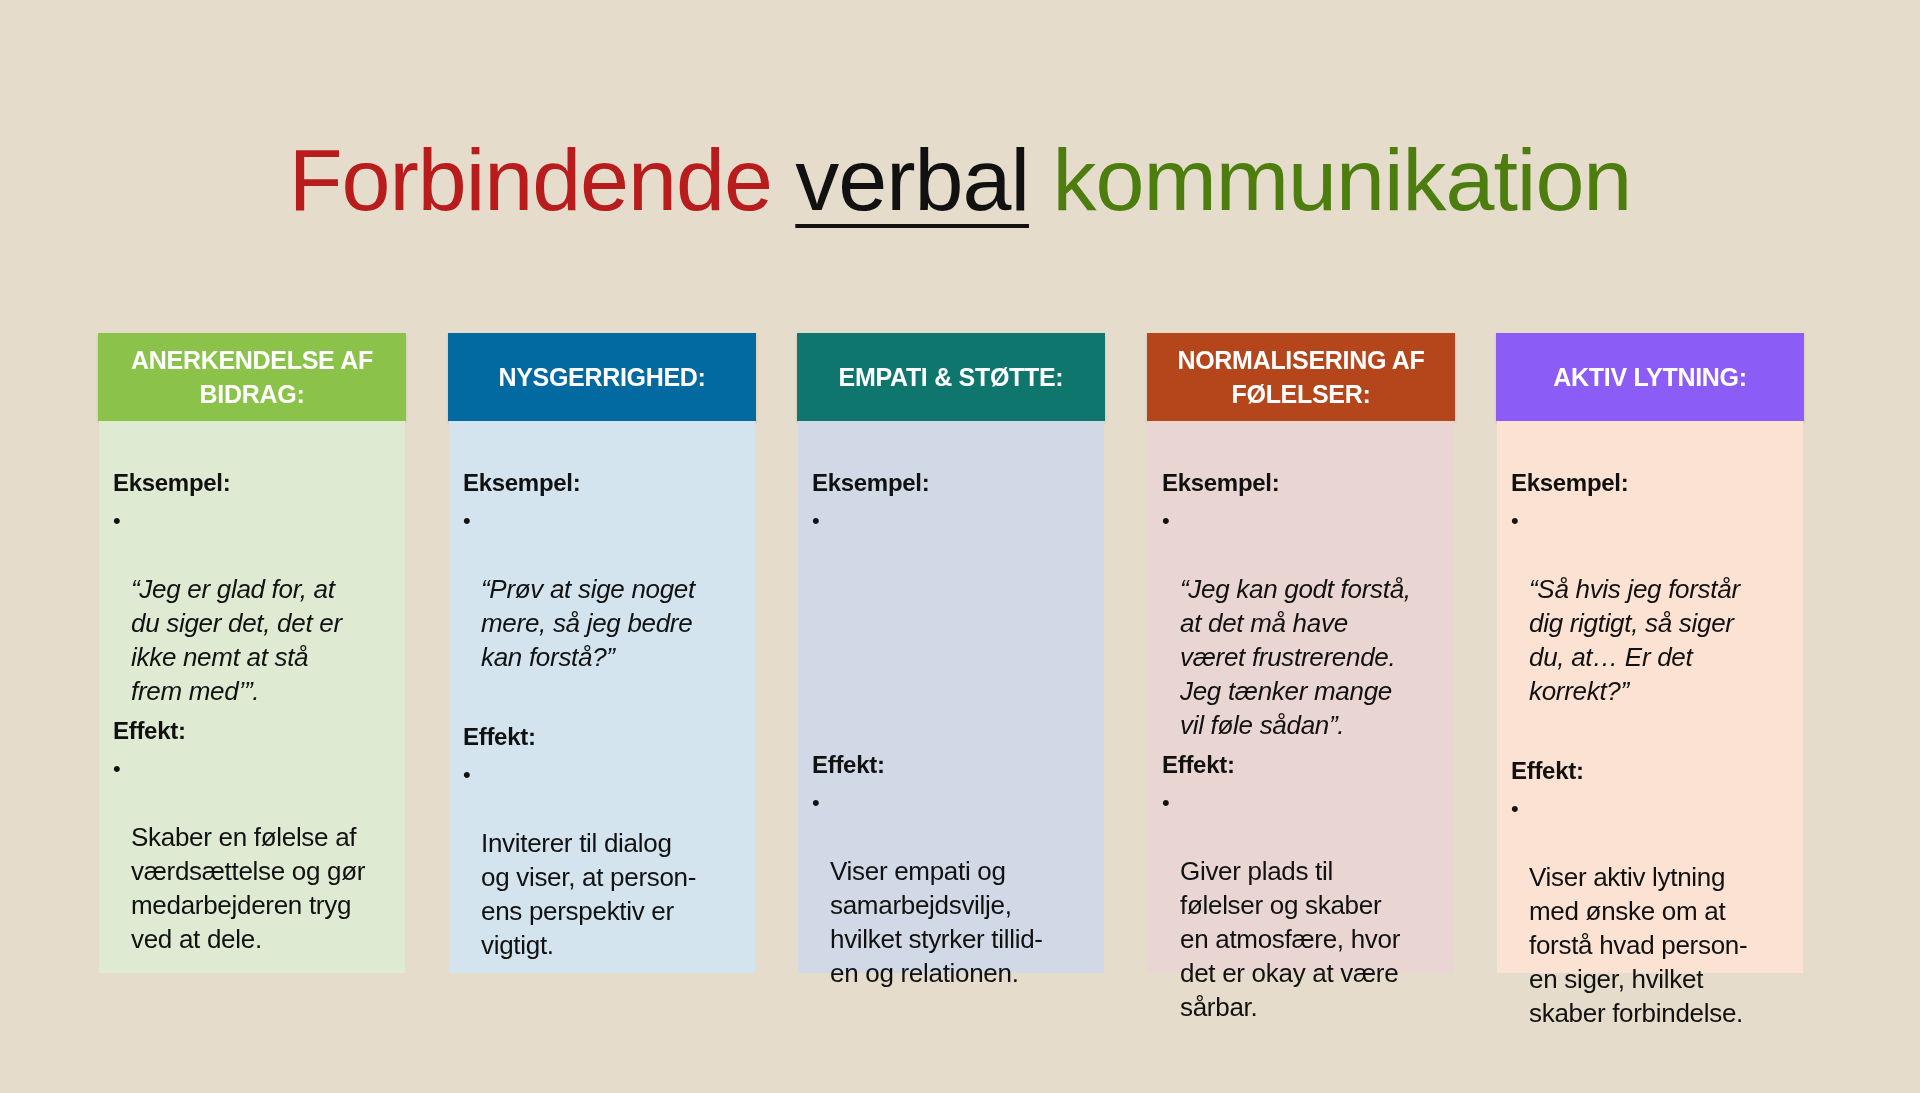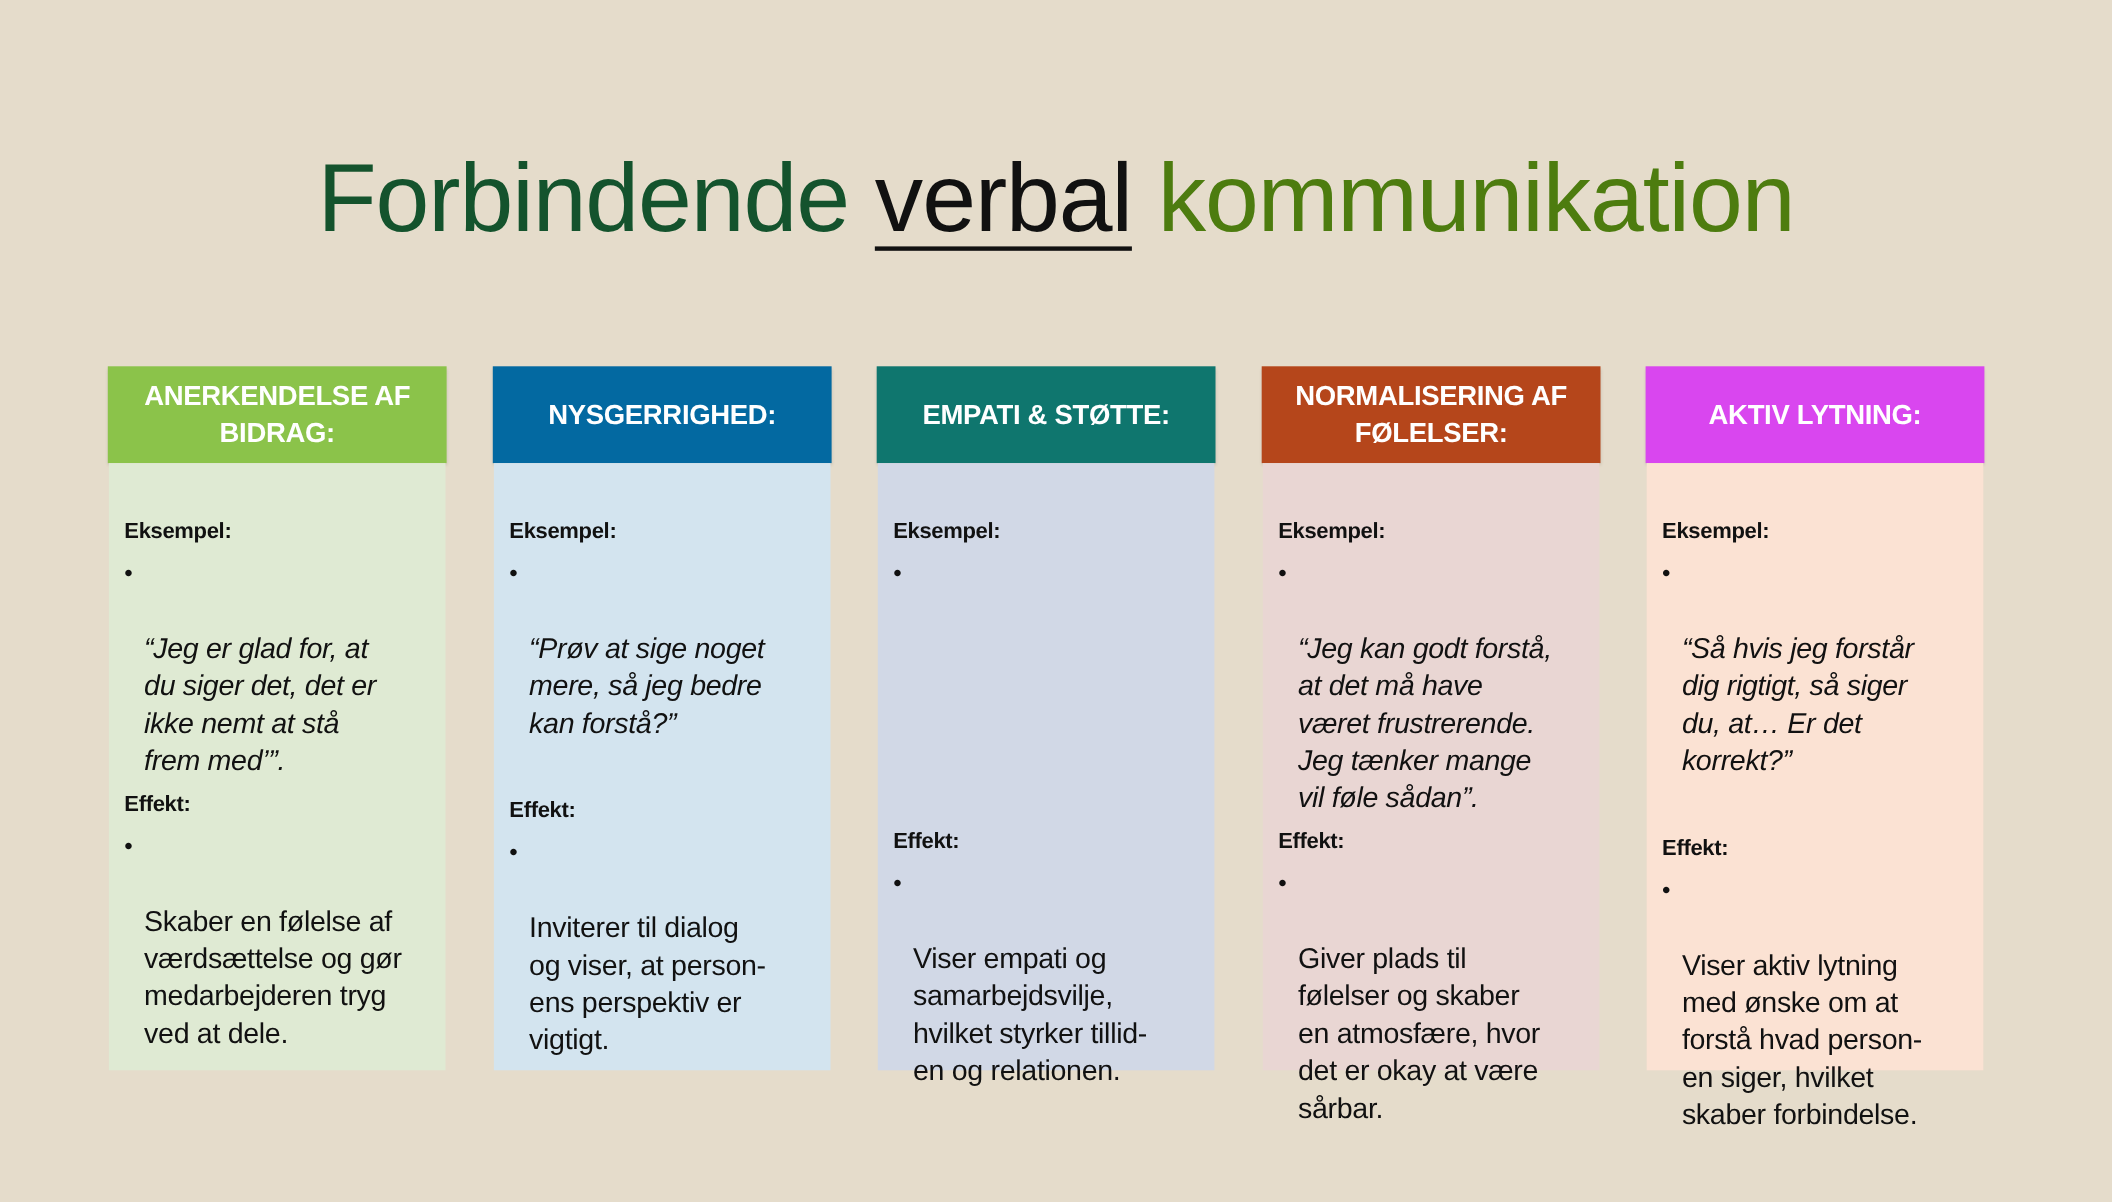--- a/index.html
+++ b/index.html
@@ -20,21 +20,21 @@
     left: 0;
     top: 125px;
     width: 1920px;
     text-align: center;
     font-family: "Liberation Sans", "DejaVu Sans", sans-serif;
     font-size: 88px;
     line-height: 110px;
     letter-spacing: -1px;
     white-space: nowrap;
   }
-  .title .t-reg { font-weight: 400; color: #14532d; }
+  .title .t-reg { font-weight: 400; color: #b91c1c; }
   .title .t-u {
     font-weight: 400;
     text-decoration: underline;
     text-decoration-thickness: 4px;
     text-underline-offset: 14px;
     text-align: right;
   }
   .title .t-light { font-weight: 300; color: #4d7c0f; }
 
   .col {
@@ -75,21 +75,21 @@
     height: 552px;
   }
   .section {
     position: absolute;
     left: 14px;
     width: 290px;
   }
   .sec-label {
     font-family: "Liberation Sans", "DejaVu Sans", sans-serif;
     font-weight: 700;
-    font-size: 20px;
+    font-size: 24px;
     line-height: 34px;
     letter-spacing: -0.3px;
   }
   .bullet {
     position: relative;
     margin-top: 4px;
     padding-left: 18px;
     font-family: "Liberation Sans", "DejaVu Sans", sans-serif;
     font-size: 26px;
     line-height: 34px;
@@ -214,21 +214,21 @@
 følelser og skaber
 en atmosfære, hvor
 det er okay at være
 sårbar.</span>
       </div>
     </div>
   </div>
 </div>
 
 <div class="col col-5">
-  <div class="col-header" style="background:#d946ef">AKTIV LYTNING:</div>
+  <div class="col-header" style="background:#8b5cf6">AKTIV LYTNING:</div>
   <div class="col-body" style="background:#FBE2D3">
     <div class="section ex">
       <div class="sec-label">Eksempel:</div>
       <div class="bullet quote">
         <span class="bullet-dot">•</span>
         <span>“Så hvis jeg forstår
 dig rigtigt, så siger
 du, at… Er det
 korrekt?”</span>
       </div>

